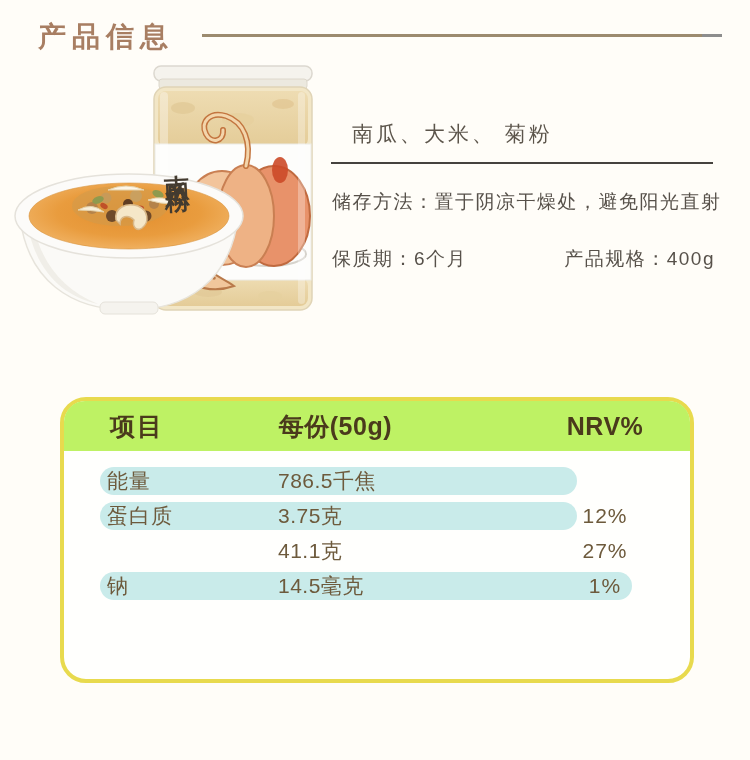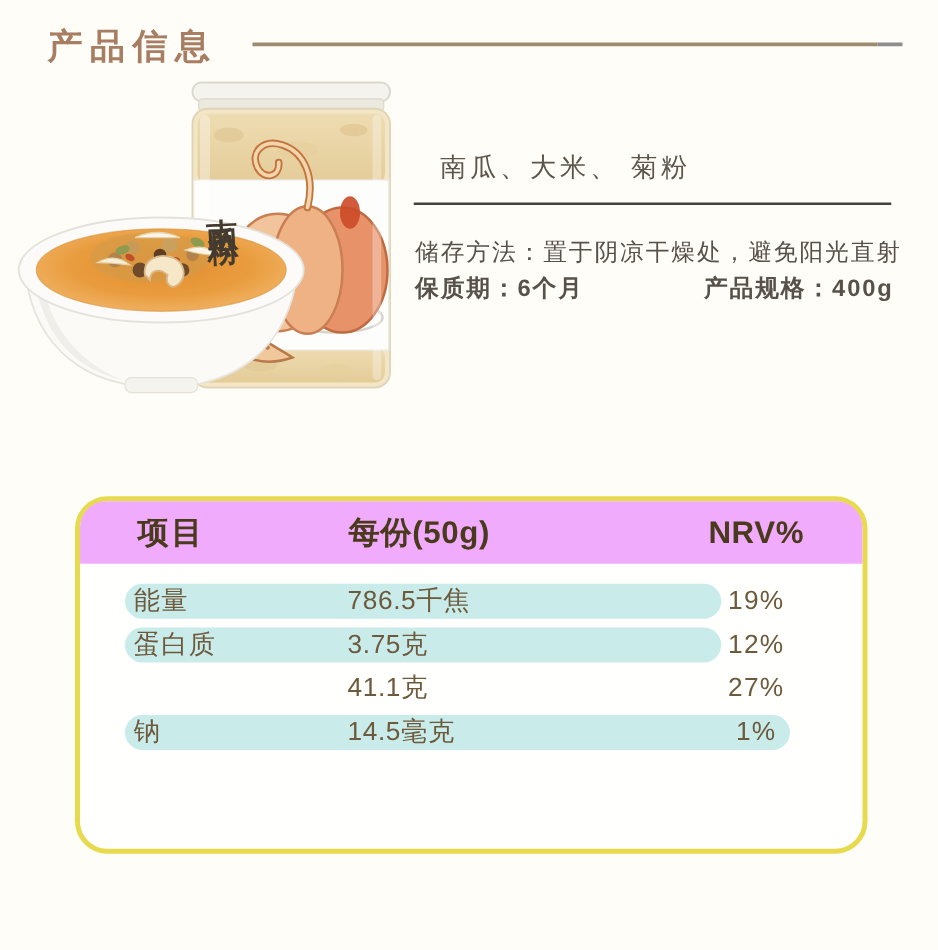--- a/index.html
+++ b/index.html
@@ -44,36 +44,36 @@
   }
   .ing-divider {
     position: absolute; left: 331px; top: 162px;
     width: 382px; height: 2px; background: #45423e;
   }
   .storage {
     position: absolute; left: 332px; top: 189px;
     font-size: 19px; letter-spacing: 1.5px; color: #57514a;
   }
   .meta-row {
-    position: absolute; left: 332px; top: 218px; width: 383px;
+    position: absolute; left: 332px; top: 246px; width: 383px;
     display: flex; justify-content: space-between;
-    font-size: 19px; letter-spacing: 1.5px; color: #57514a; font-weight: bold;
+    font-size: 19px; letter-spacing: 1.5px; color: #57514a;
   }
 
   
   .nutrition {
     position: absolute; left: 60px; top: 397px;
     width: 634px; height: 286px;
     background: #fffffd;
     border: 4px solid #e8da4e;
     border-radius: 26px;
   }
   .nt-header {
     position: relative; height: 50px;
-    background: #f0abfc;
+    background: #bef264;
     border-radius: 21px 21px 0 0;
   }
   .nt-header span {
     position: absolute; top: 0; line-height: 50px;
     font-size: 25px; font-weight: bold; color: #4a3a1c; letter-spacing: 2px;
   }
   .nt-header .c-item { left: 46px; }
   .nt-header .c-serv { left: 188px; width: 140px; text-align: right; letter-spacing: 0.5px; }
   .nt-header .c-nrv  { left: 490px; width: 102px; text-align: center; letter-spacing: 0.5px; }
 
@@ -206,21 +206,20 @@
     <div class="nt-header">
       <span class="c-item">项目</span>
       <span class="c-serv">每份(50g)</span>
       <span class="c-nrv">NRV%</span>
     </div>
     <div class="nt-body">
       <div class="nt-row pill-short">
         <span class="pill"></span>
         <span class="lab">能量</span>
         <span class="val">786.5千焦</span>
-        <span class="nrv">19%</span>
       </div>
       <div class="nt-row pill-short">
         <span class="pill"></span>
         <span class="lab">蛋白质</span>
         <span class="val">3.75克</span>
         <span class="nrv">12%</span>
       </div>
       <div class="nt-row pill-none">
 
         <span class="val">41.1克</span>

